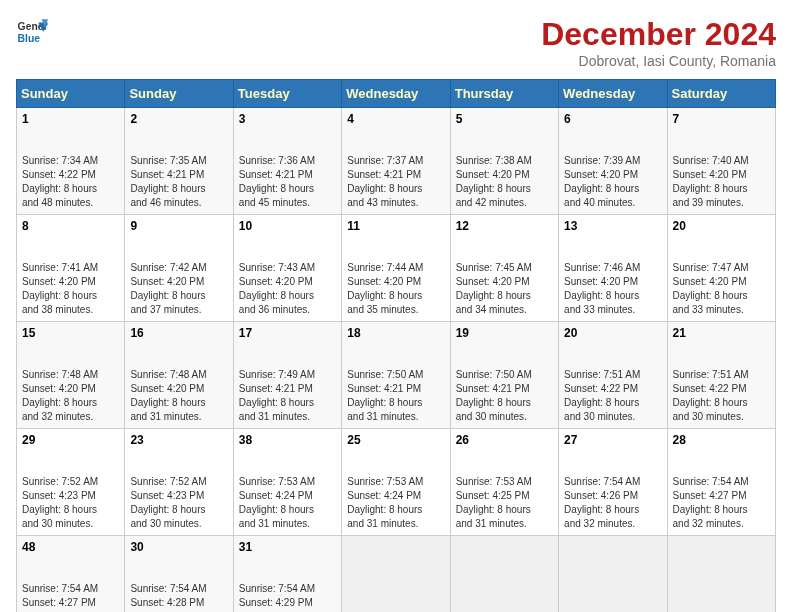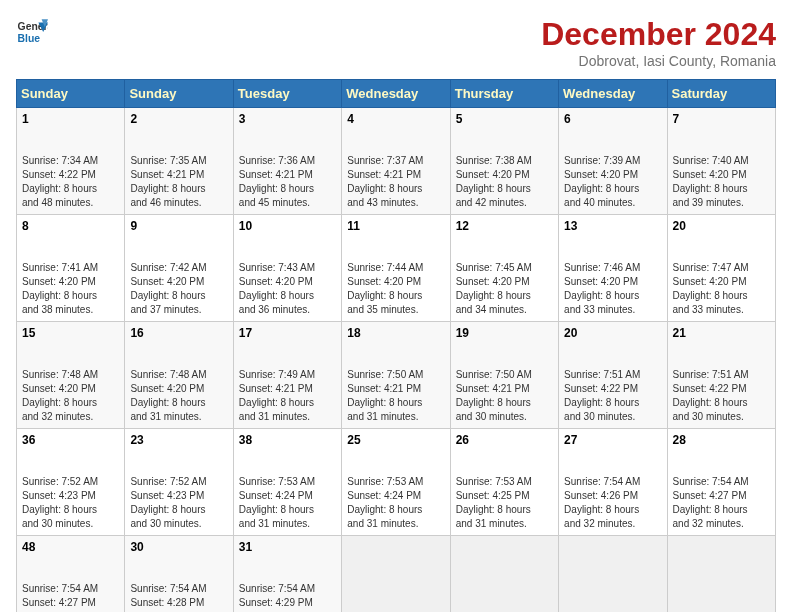--- a/index.html
+++ b/index.html
@@ -194,21 +194,21 @@
           <span class="day-num">20</span>
           <div class="day-info">Sunrise: 7:51 AM<br>Sunset: 4:22 PM<br>Daylight: 8 hours<br>and 30 minutes.</div>
         </td>
         <td>
           <span class="day-num">21</span>
           <div class="day-info">Sunrise: 7:51 AM<br>Sunset: 4:22 PM<br>Daylight: 8 hours<br>and 30 minutes.</div>
         </td>
       </tr>
       <tr>
         <td>
-          <span class="day-num">36</span>
+          <span class="day-num">29</span>
           <div class="day-info">Sunrise: 7:52 AM<br>Sunset: 4:23 PM<br>Daylight: 8 hours<br>and 30 minutes.</div>
         </td>
         <td>
           <span class="day-num">23</span>
           <div class="day-info">Sunrise: 7:52 AM<br>Sunset: 4:23 PM<br>Daylight: 8 hours<br>and 30 minutes.</div>
         </td>
         <td>
           <span class="day-num">38</span>
           <div class="day-info">Sunrise: 7:53 AM<br>Sunset: 4:24 PM<br>Daylight: 8 hours<br>and 31 minutes.</div>
         </td>

